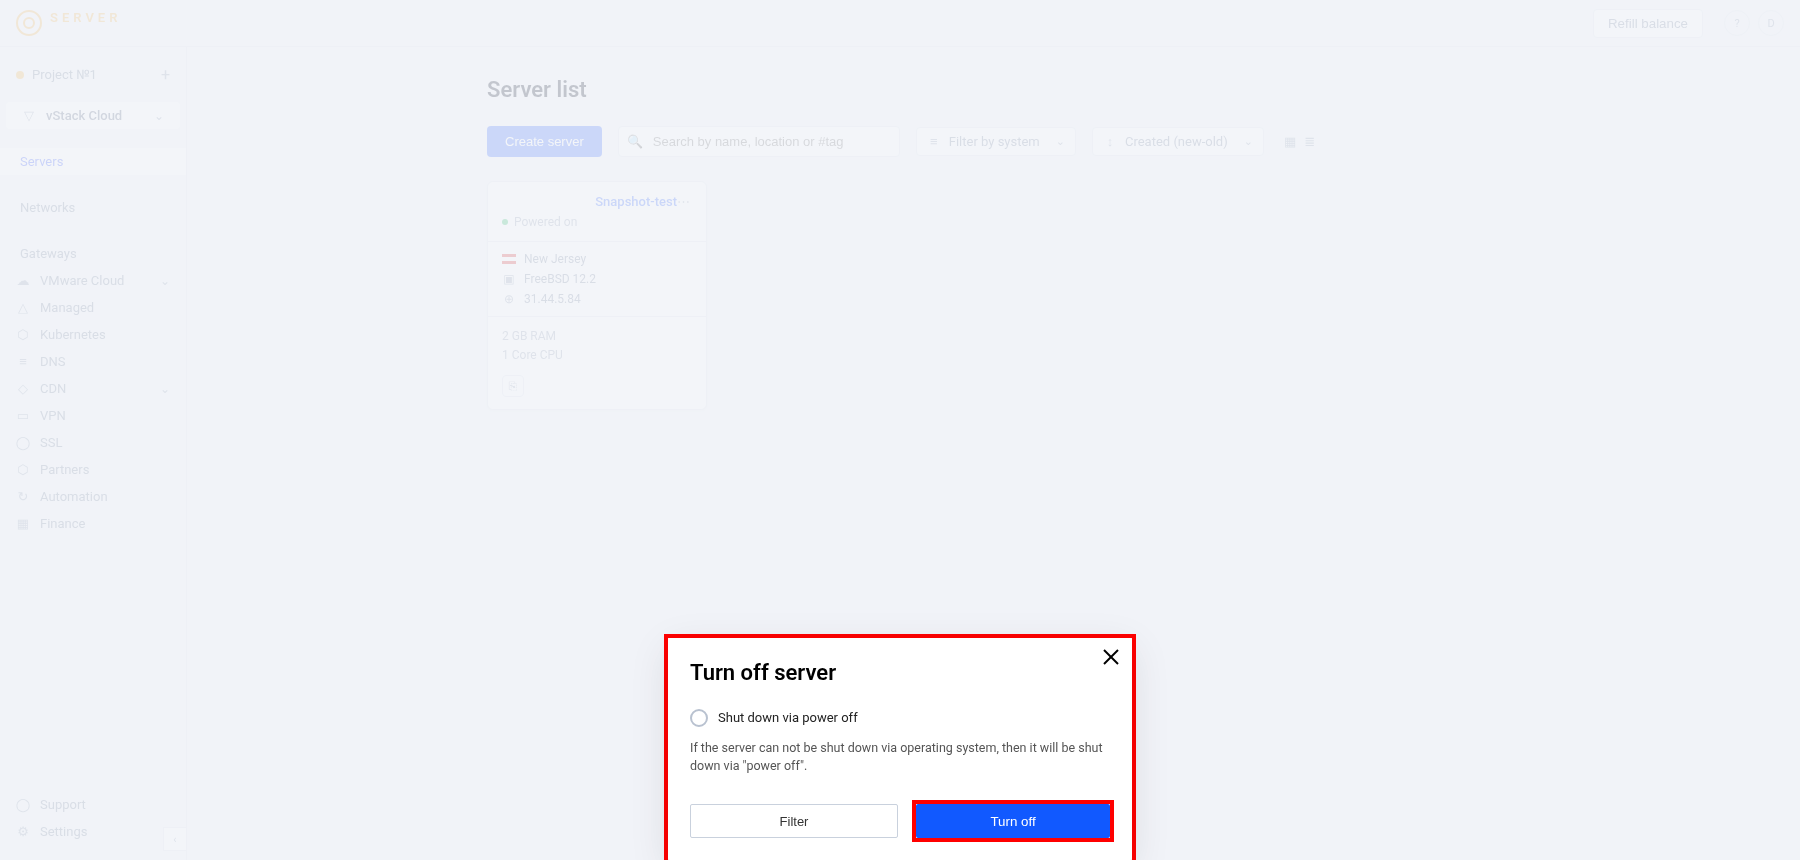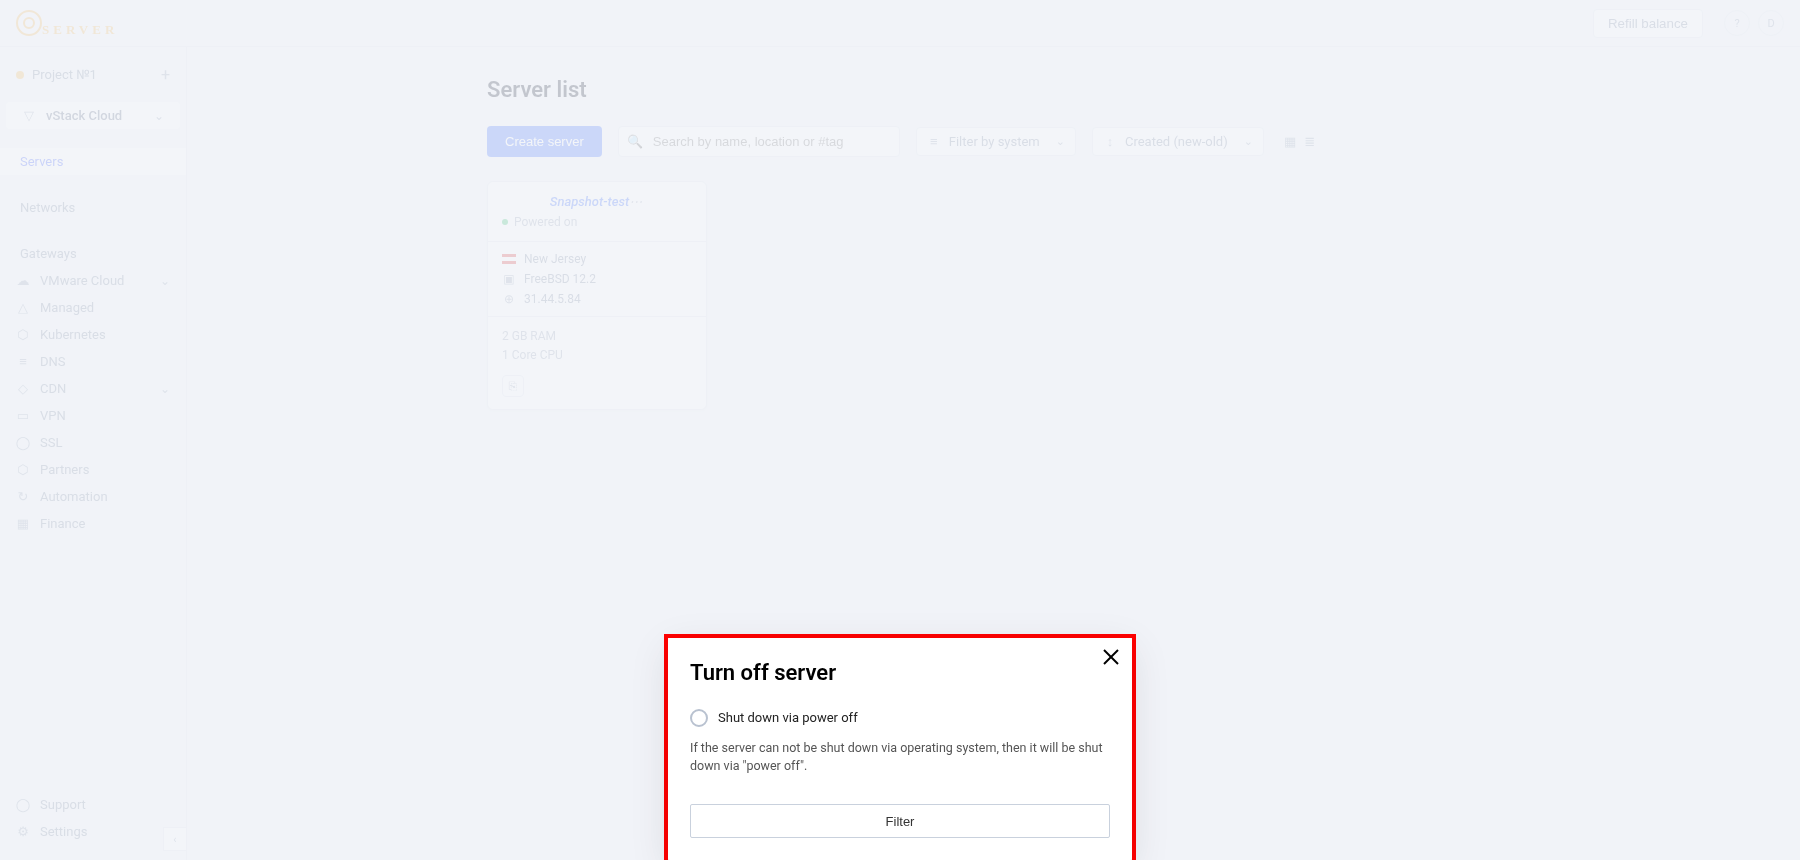--- a/index.html
+++ b/index.html
@@ -10,21 +10,21 @@
     --txt:#5c6881;
     --accent:#2000ff;
     --accent2:#175cff;
     --brand:#f5b858;
     --border:#e3e7ef;
   }
   html,body{margin:0;padding:0;height:100%;font-family:-apple-system,BlinkMacSystemFont,"Segoe UI",Roboto,Arial,sans-serif;background:var(--bg);color:var(--txt);font-size:13px;}
 
   
   .topbar{height:46px;border-bottom:1px solid var(--border);display:flex;align-items:center;padding:0 16px;justify-content:space-between;}
-  .brand{display:flex;align-items:flex-end;gap:0;font-family:Liberation Serif, serif;}
+  .brand{display:flex;align-items:flex-start;gap:8px;}
   .brand-logo{width:22px;height:22px;border-radius:50%;border:2px solid var(--brand);display:flex;align-items:center;justify-content:center;}
   .brand-logo::after{content:"";width:8px;height:8px;border:2px solid var(--brand);border-radius:50%;}
   .brand-text{letter-spacing:4px;font-weight:600;color:var(--brand);}
   .brand-sub{letter-spacing:4px;font-size:9px;color:var(--brand);opacity:.6;margin-top:-2px;}
   .topbar-right{display:flex;align-items:center;gap:21px;}
   .btn-outline{border:1px solid var(--border);background:#fff;border-radius:4px;padding:6px 14px;color:var(--muted2);cursor:pointer;}
   .avatar-group{display:flex;gap:8px;}
   .avatar{width:24px;height:24px;border-radius:50%;border:1px solid var(--border);display:flex;align-items:center;justify-content:center;font-size:11px;color:var(--muted);}
 
   
@@ -50,21 +50,21 @@
   .toolbar{display:flex;align-items:center;gap:16px;margin-bottom:24px;}
   .btn-primary{background:#3a6bff;color:#fff;border:none;border-radius:4px;padding:8px 18px;font-size:13px;cursor:pointer;}
   .search{flex:0 0 260px;display:flex;align-items:center;gap:8px;border:1px solid var(--border);background:#fff;border-radius:4px;padding:6px 10px;color:var(--muted);}
   .search input{border:none;outline:none;flex:1;font-size:13px;color:var(--txt);background:transparent;}
   .filter,.sort{display:flex;align-items:center;gap:8px;border:1px solid var(--border);background:#fff;border-radius:4px;padding:6px 10px;color:var(--muted2);cursor:pointer;}
   .chevd{margin-left:8px;color:var(--muted);font-size:11px;}
   .viewtoggle{display:flex;gap:8px;color:var(--muted);margin-left:4px;align-items:center;}
 
   
   .card{width:190px;border:1px solid var(--border);background:#fff;border-radius:6px;padding:12px 14px;box-shadow:0 1px 2px rgba(0,0,0,.03);}
-  .card-head{display:flex;align-items:center;justify-content:center;font-style:italic;}
+  .card-head{display:flex;align-items:center;justify-content:flex-end;}
   .card-title{color:#3a6bff;font-weight:500;}
   .card-more{color:var(--muted);letter-spacing:2px;cursor:pointer;}
   .status{display:flex;align-items:center;gap:6px;color:var(--muted);margin:6px 0 12px 0;font-size:12px;}
   .status-dot{width:6px;height:6px;border-radius:50%;background:#2fbf6b;}
   .row{display:flex;align-items:center;gap:8px;color:var(--muted2);font-size:12px;margin:6px 0;}
   .divider{height:1px;background:var(--border);margin:10px -14px;}
   .specs{color:var(--muted);font-size:12px;line-height:1.6;}
   .card-copy{margin-top:10px;width:20px;height:20px;border:1px solid var(--border);border-radius:4px;display:flex;align-items:center;justify-content:center;color:var(--muted);font-size:11px;}
 
   
@@ -258,16 +258,20 @@
 
       <label class="radio-row">
         <span class="radio"></span>
         <span>Shut down via power off</span>
       </label>
 
       <div class="modal-note">If the server can not be shut down via operating system, then it will be shut down via "power off".</div>
 
       <div class="modal-actions">
         <button class="btn-modal btn-cancel">Filter</button>
+        <div class="btn-turnoff-wrap">
+          <div class="btn-highlight"></div>
+          <button class="btn-turnoff">Turn off</button>
+        </div>
       </div>
     </div>
   </div>
 </div>
 
 </body></html>

